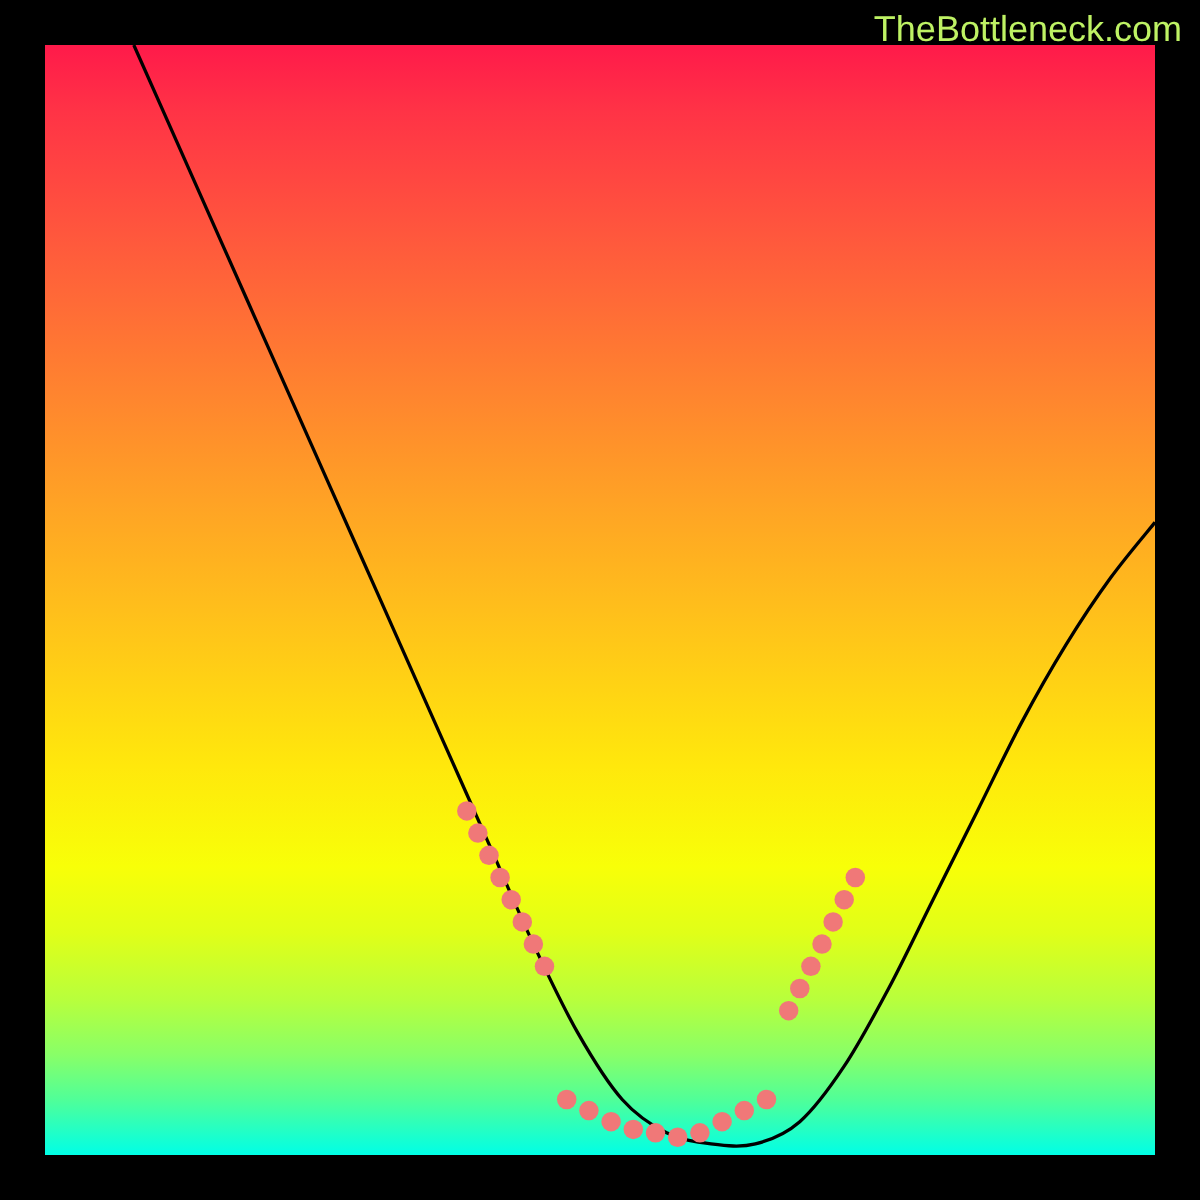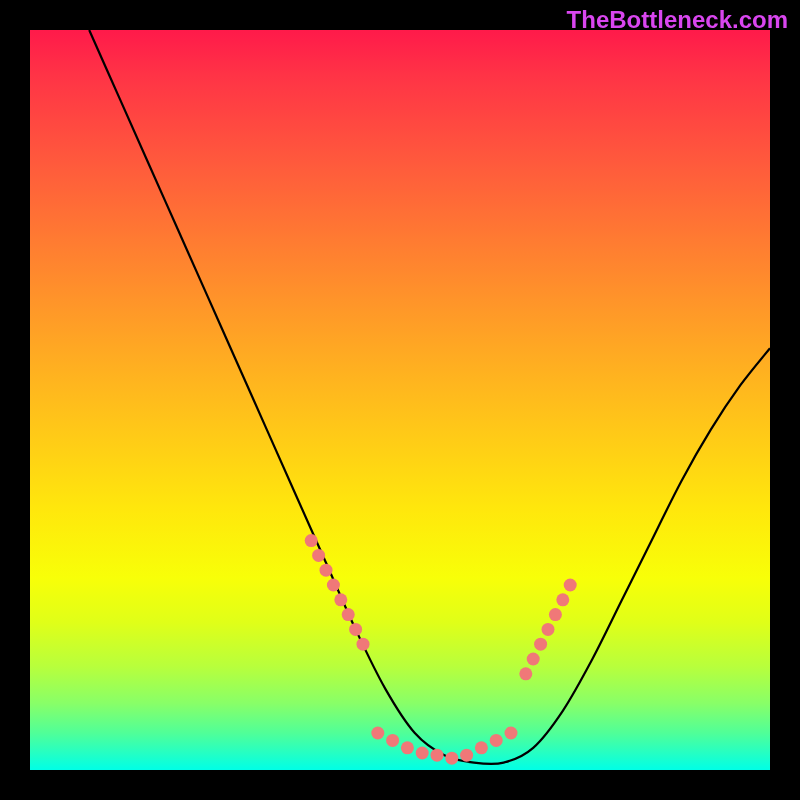--- a/index.html
+++ b/index.html
@@ -8,23 +8,23 @@
     height: 800px;
     background: #000;
     position: relative;
     font-family: Arial, sans-serif;
     overflow: hidden;
   }
   .watermark {
     position: absolute;
     top: 6px;
     right: 12px;
-    color: #d946ef;
+    color: #bef264;
     font-size: 24px;
-    font-weight: 700;
+    font-weight: 400;
     z-index: 10;
   }
   .plot-area {
     position: absolute;
     left: 30px;
     top: 30px;
     width: 740px;
     height: 740px;
     overflow: hidden;
   }

